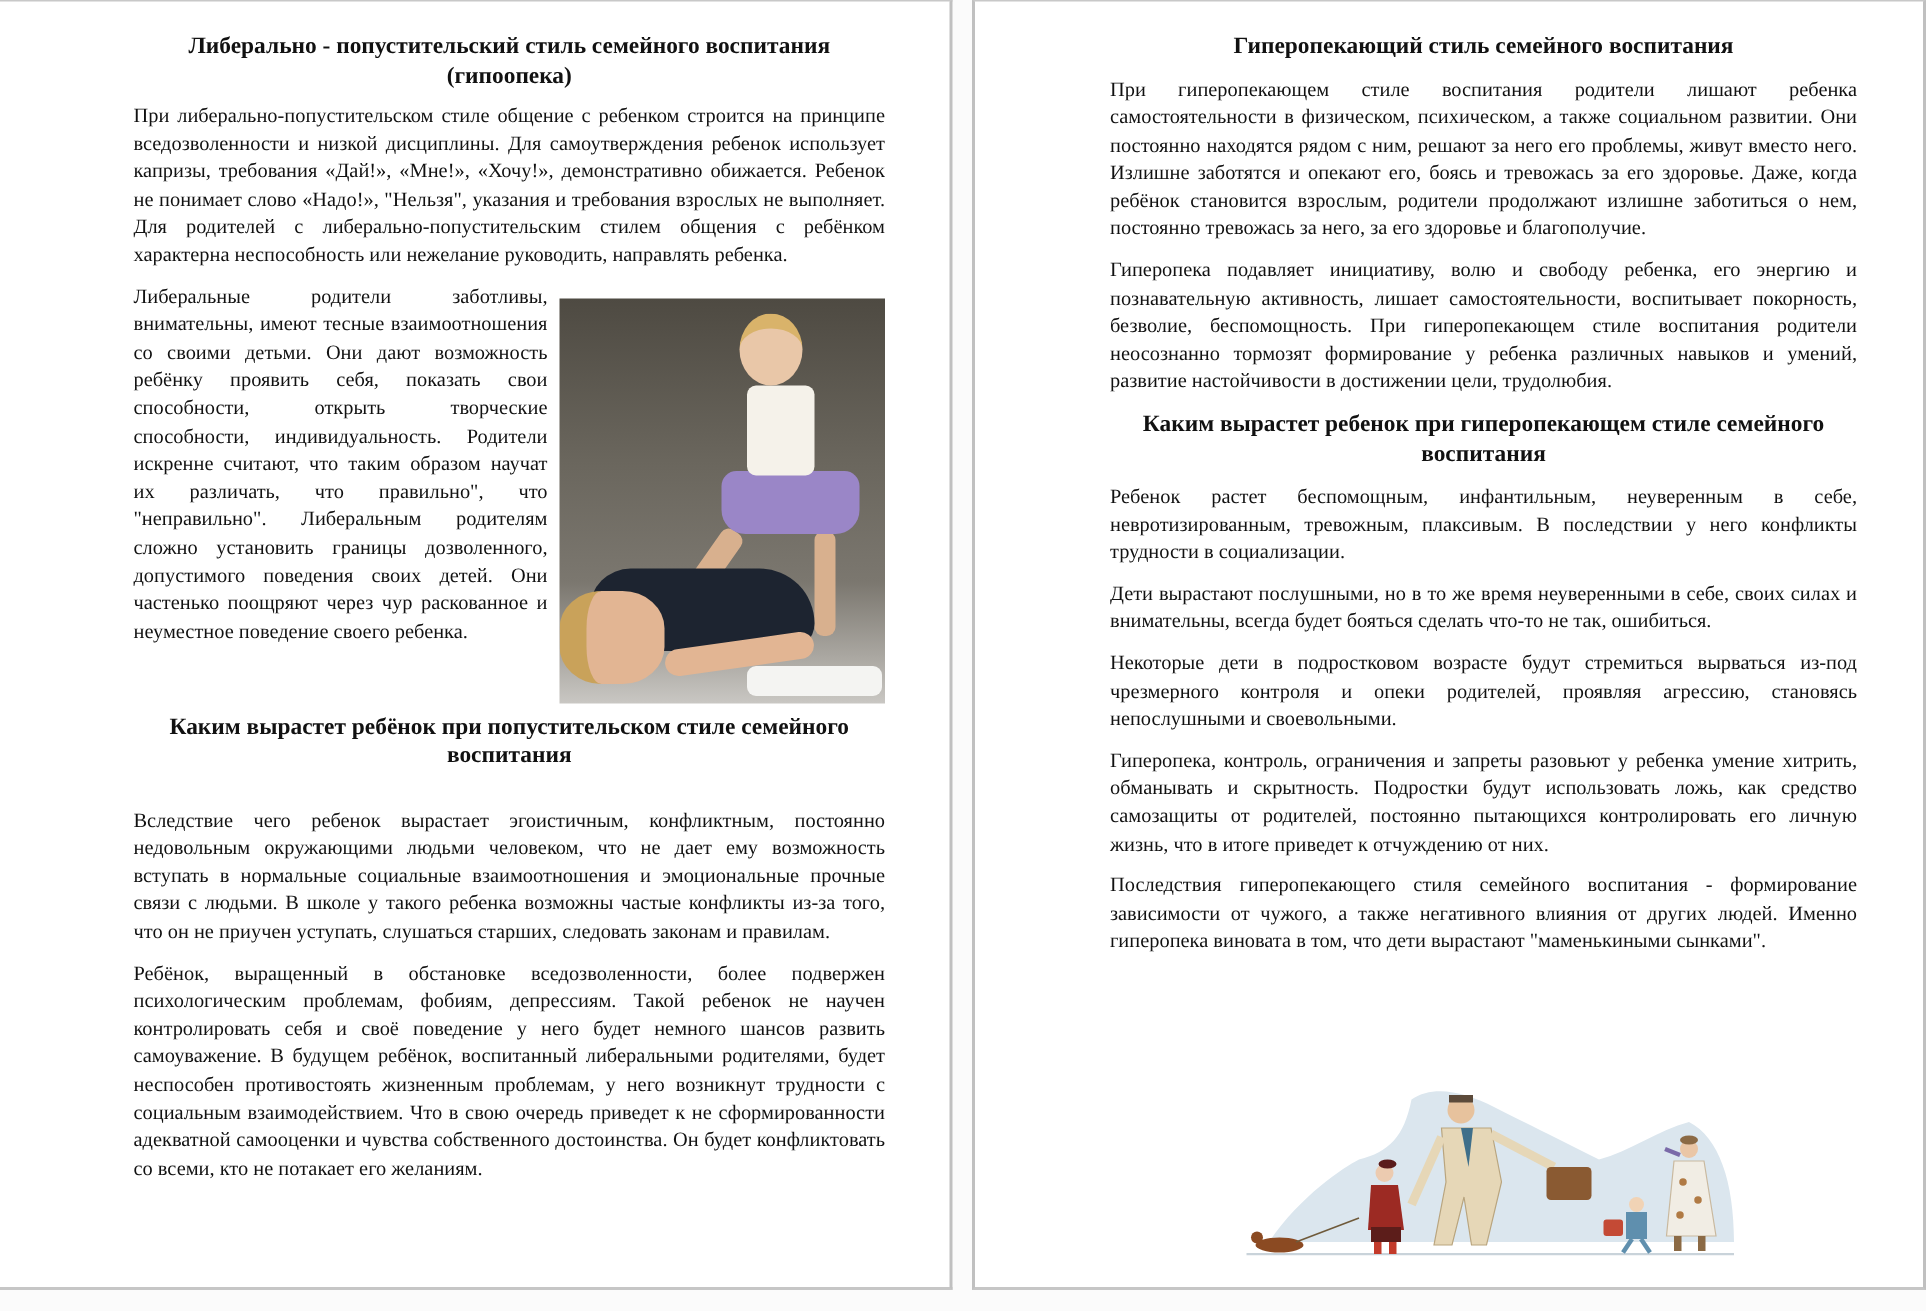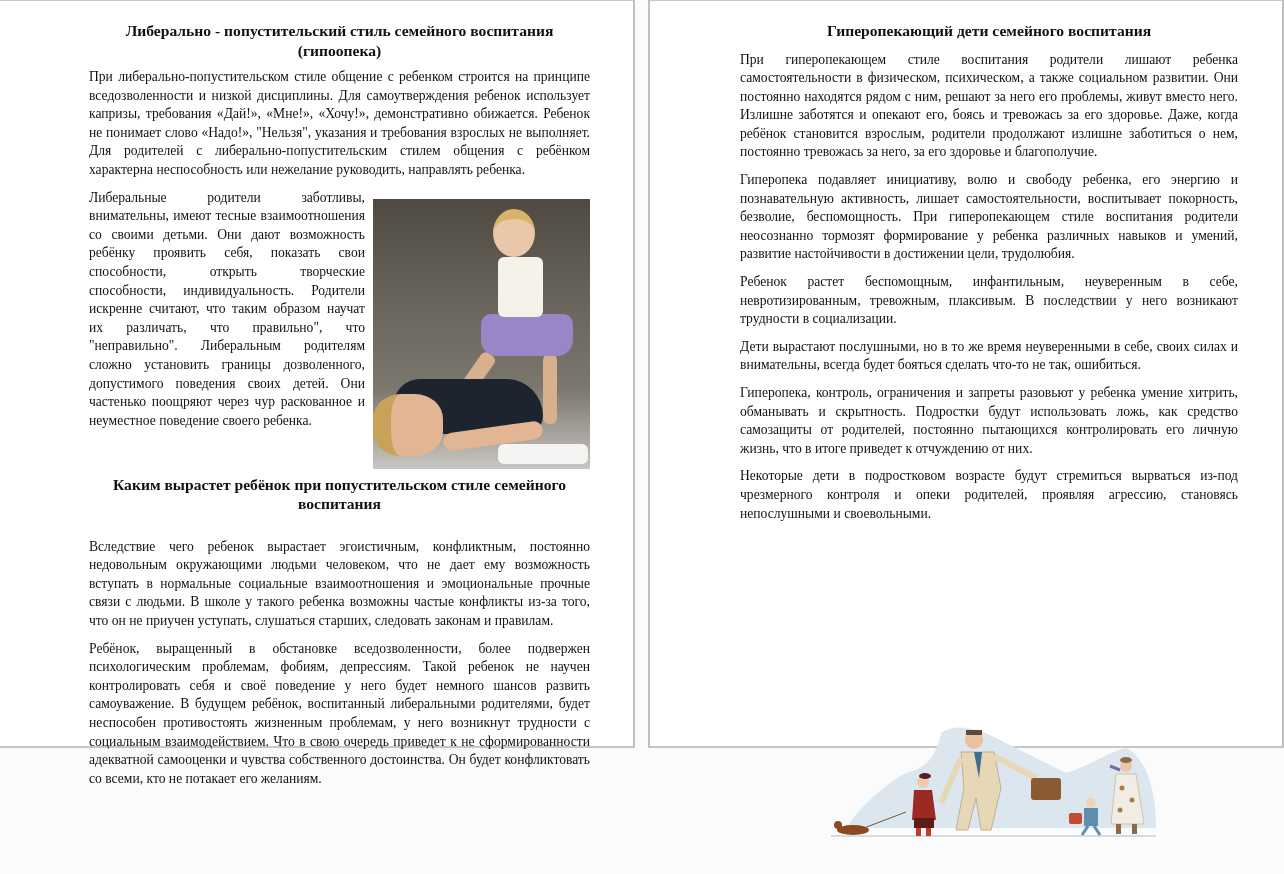--- a/index.html
+++ b/index.html
@@ -4,21 +4,21 @@
 <style>
   html, body { margin: 0; padding: 0; }
   body {
     width: 1284px; height: 874px; overflow: hidden;
     background: #fbfbfb; position: relative;
     font-family: "Liberation Serif", "DejaVu Serif", serif;
     color: #111;
   }
   .page {
     position: absolute; top: 0; background: #ffffff;
-    height: 748px; box-sizing: border-box;
+    height: 860px; box-sizing: border-box;
     border-top: 1px solid #c8c8c8; border-bottom: 2px solid #c6c6c6;
   }
   #page-left { left: 0; width: 635px; border-right: 2px solid #c0c0c0; }
   #page-right { left: 648px; width: 636px; border-left: 2px solid #c0c0c0; border-right: 2px solid #c0c0c0; }
   .gap { position: absolute; left: 636px; top: 0; width: 12px; height: 874px; background: #fbfbfb; }
 
   .content { position: absolute; font-size: 13.6px; line-height: 18.6px; }
   #page-left .content { left: 89px; width: 501px; top: 20px; }
   #page-right .content { left: 90px; width: 498px; top: 20px; }
 
@@ -69,27 +69,29 @@
     <h2 style="clear:both; margin-top:2px; margin-bottom:24px;">Каким вырастет ребёнок при попустительском стиле семейного воспитания</h2>
     <p>Вследствие чего ребенок вырастает эгоистичным, конфликтным, постоянно недовольным окружающими людьми человеком, что не дает ему возможность вступать в нормальные социальные взаимоотношения и эмоциональные прочные связи с людьми. В школе у такого ребенка возможны частые конфликты из-за того, что он не приучен уступать, слушаться старших, следовать законам и правилам.</p>
     <p>Ребёнок, выращенный в обстановке вседозволенности, более подвержен психологическим проблемам, фобиям, депрессиям. Такой ребенок не научен контролировать себя и своё поведение у него будет немного шансов развить самоуважение. В будущем ребёнок, воспитанный либеральными родителями, будет неспособен противостоять жизненным проблемам, у него возникнут трудности с социальным взаимодействием.  Что в свою очередь приведет к не сформированности адекватной самооценки и чувства собственного достоинства. Он будет конфликтовать со всеми, кто не потакает его желаниям.</p>
   </div>
 </div>
 
 <div class="gap"></div>
 
 <div class="page" id="page-right">
   <div class="content">
-    <h2 style="margin-bottom:10px;">Гиперопекающий дети семейного воспитания</h2>
+    <h2 style="margin-bottom:10px;">Гиперопекающий стиль семейного воспитания</h2>
     <p>При гиперопекающем стиле воспитания родители лишают ребенка самостоятельности в физическом, психическом, а также социальном развитии.  Они постоянно находятся рядом с ним, решают за него его проблемы, живут вместо него. Излишне заботятся и опекают его, боясь и тревожась за его здоровье. Даже, когда ребёнок становится взрослым, родители продолжают излишне заботиться о нем, постоянно тревожась за него, за его здоровье и благополучие.</p>
     <p>Гиперопека подавляет инициативу, волю и свободу ребенка, его энергию и познавательную активность, лишает самостоятельности, воспитывает покорность, безволие, беспомощность. При гиперопекающем стиле воспитания родители неосознанно тормозят формирование у ребенка различных навыков и умений, развитие настойчивости в достижении цели, трудолюбия.</p>
-    <p>Ребенок растет беспомощным, инфантильным, неуверенным в себе, невротизированным, тревожным, плаксивым. В последствии у него возникают трудности в социализации.</p>
+    <h2 style="margin-bottom:10px;">Каким вырастет ребенок при гиперопекающем стиле семейного воспитания</h2>
+    <p>Ребенок растет беспомощным, инфантильным, неуверенным в себе, невротизированным, тревожным, плаксивым. В последствии у него конфликты трудности в социализации.</p>
     <p>Дети вырастают послушными, но в то же время неуверенными в себе, своих силах и внимательны, всегда будет бояться сделать что-то не так, ошибиться.</p>
+    <p>Некоторые дети в подростковом возрасте будут стремиться вырваться из-под чрезмерного контроля и опеки родителей, проявляя агрессию, становясь непослушными и своевольными.</p>
     <p>Гиперопека, контроль, ограничения и запреты разовьют у ребенка умение хитрить, обманывать и скрытность. Подростки будут использовать ложь, как средство самозащиты от родителей, постоянно пытающихся контролировать его личную жизнь, что в итоге приведет к отчуждению от них.</p>
-    <p>Некоторые дети в подростковом возрасте будут стремиться вырваться из-под чрезмерного контроля и опеки родителей, проявляя агрессию, становясь непослушными и своевольными.</p>
+    <p>Последствия гиперопекающего стиля семейного воспитания - формирование зависимости от чужого, а также негативного влияния от других людей. Именно гиперопека виновата в том, что дети вырастают "маменькиными сынками".</p>
   </div>
 
   <svg class="cartoon" viewBox="0 0 335 125" aria-label="Cartoon of a family procession: grandmother with a dachshund, a man with a briefcase, a small child and a woman">
     <path d="M20 110 C 40 80, 70 60, 80 55 C 100 50, 110 40, 115 15 C 130 5, 150 10, 170 20 C 190 30, 210 40, 240 55 C 260 50, 280 35, 300 30 C 320 40, 330 70, 330 110 Z" fill="#dbe6ee"></path>
     <line x1="5" y1="118" x2="330" y2="118" stroke="#c9d3da" stroke-width="1.5"></line>
 
     <g>
       <ellipse cx="27" cy="112" rx="16" ry="5" fill="#8b4a22"></ellipse>
       <circle cx="12" cy="107" r="4" fill="#8b4a22"></circle>
       <line x1="38" y1="110" x2="80" y2="94" stroke="#6f5a3a" stroke-width="1"></line>

